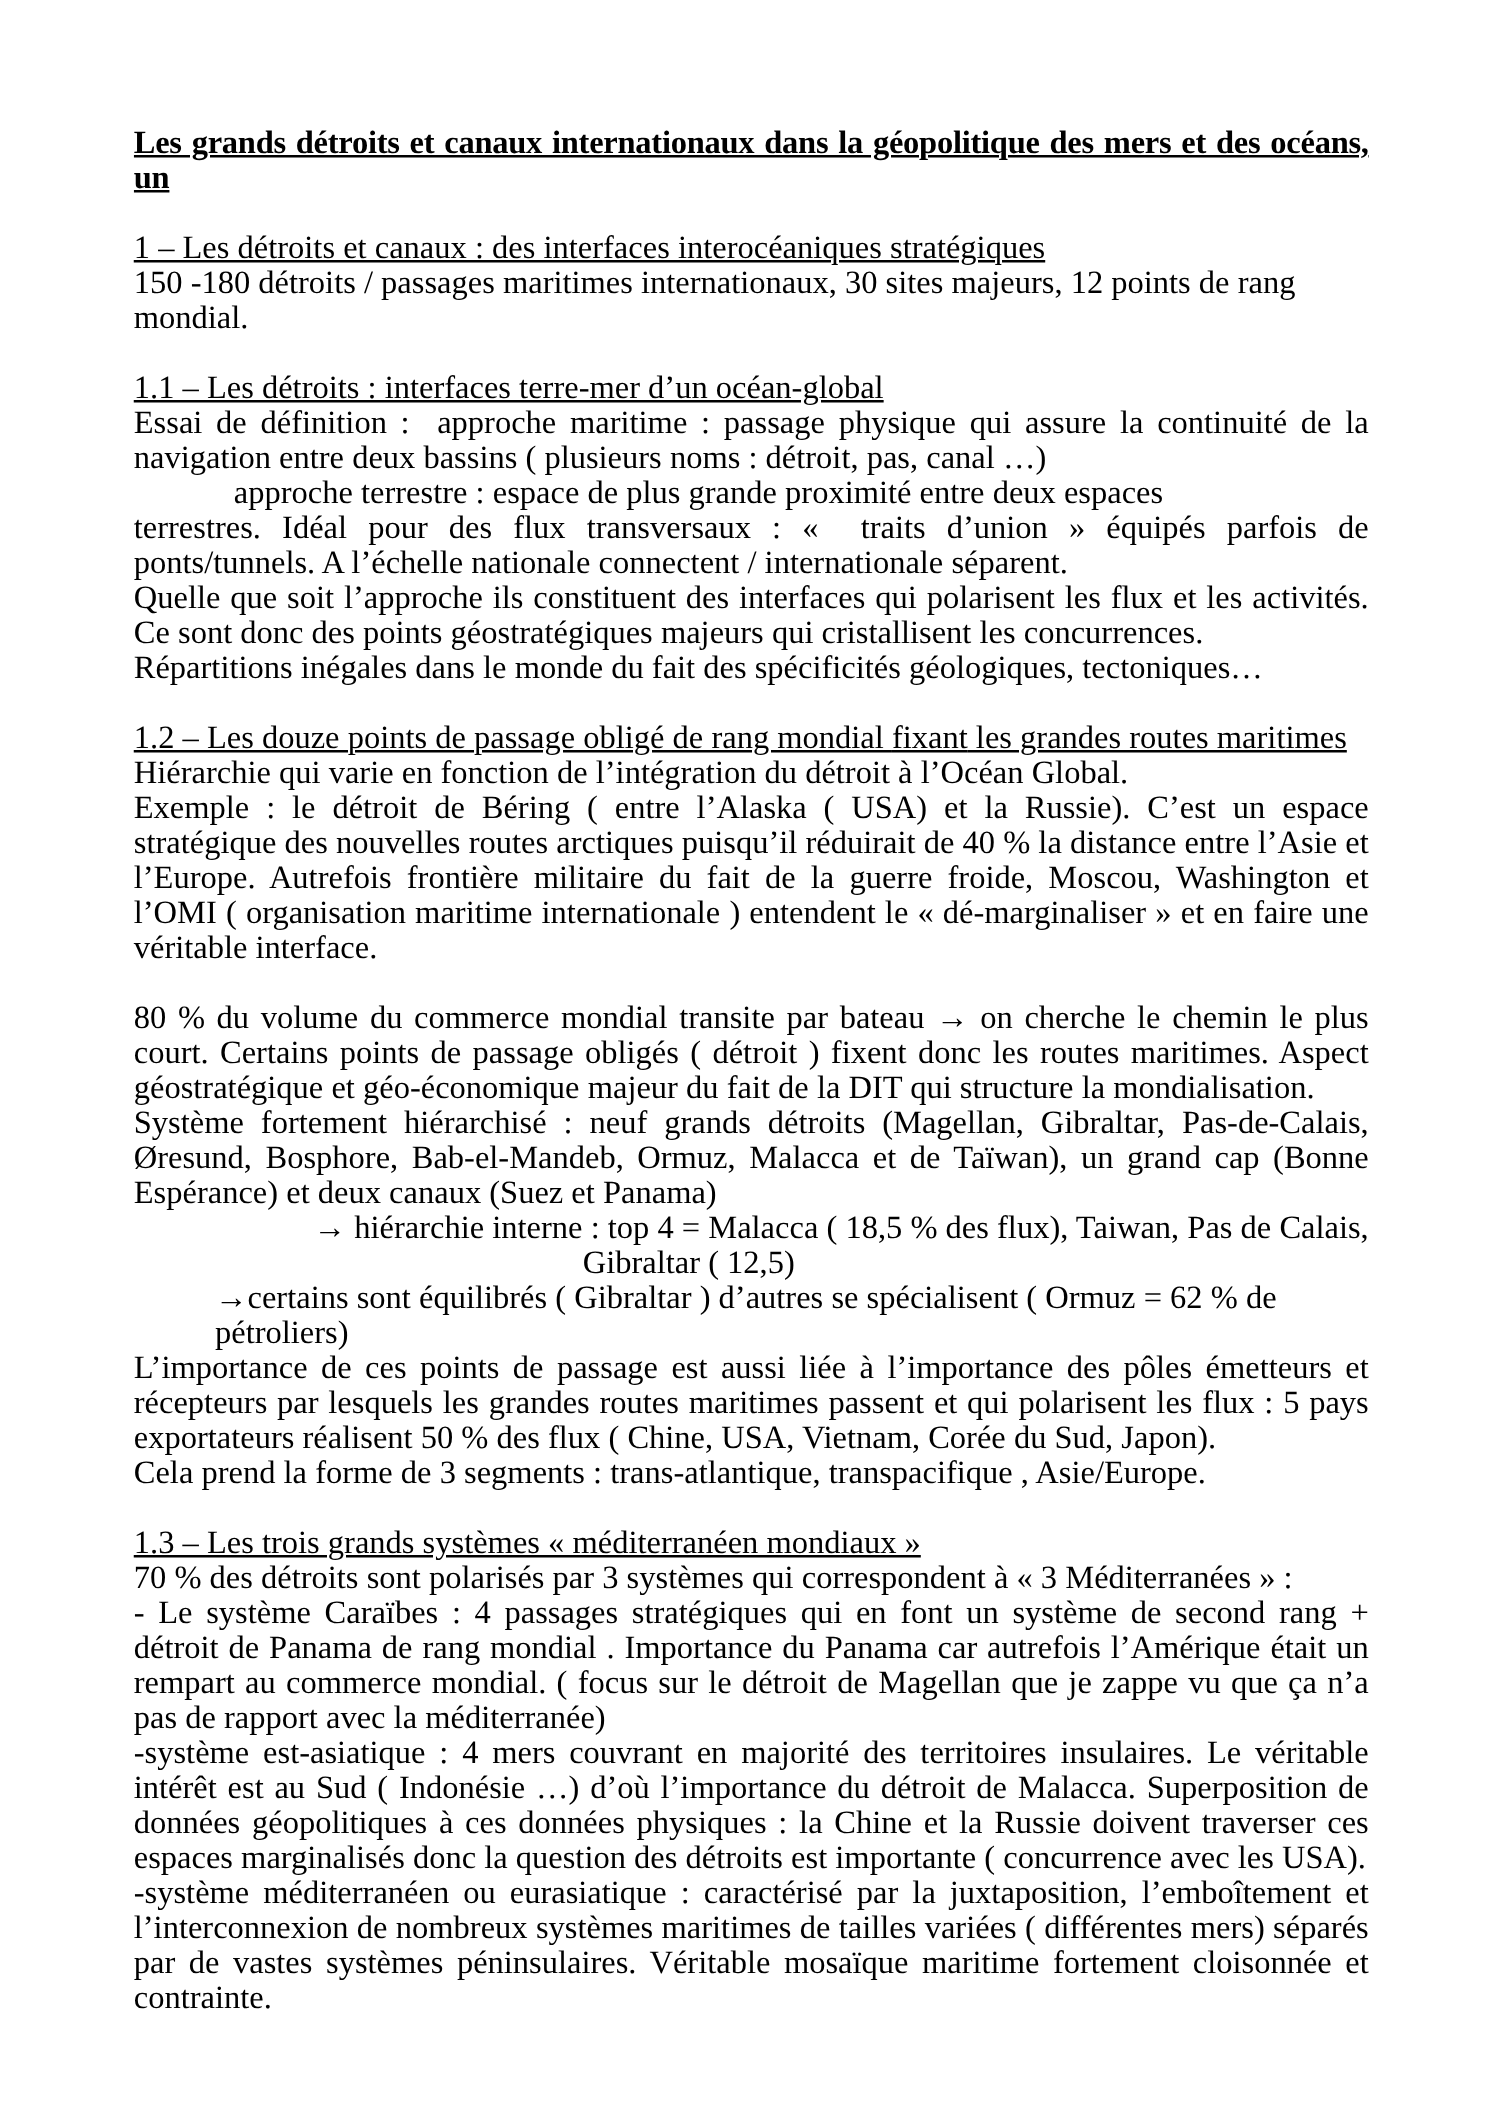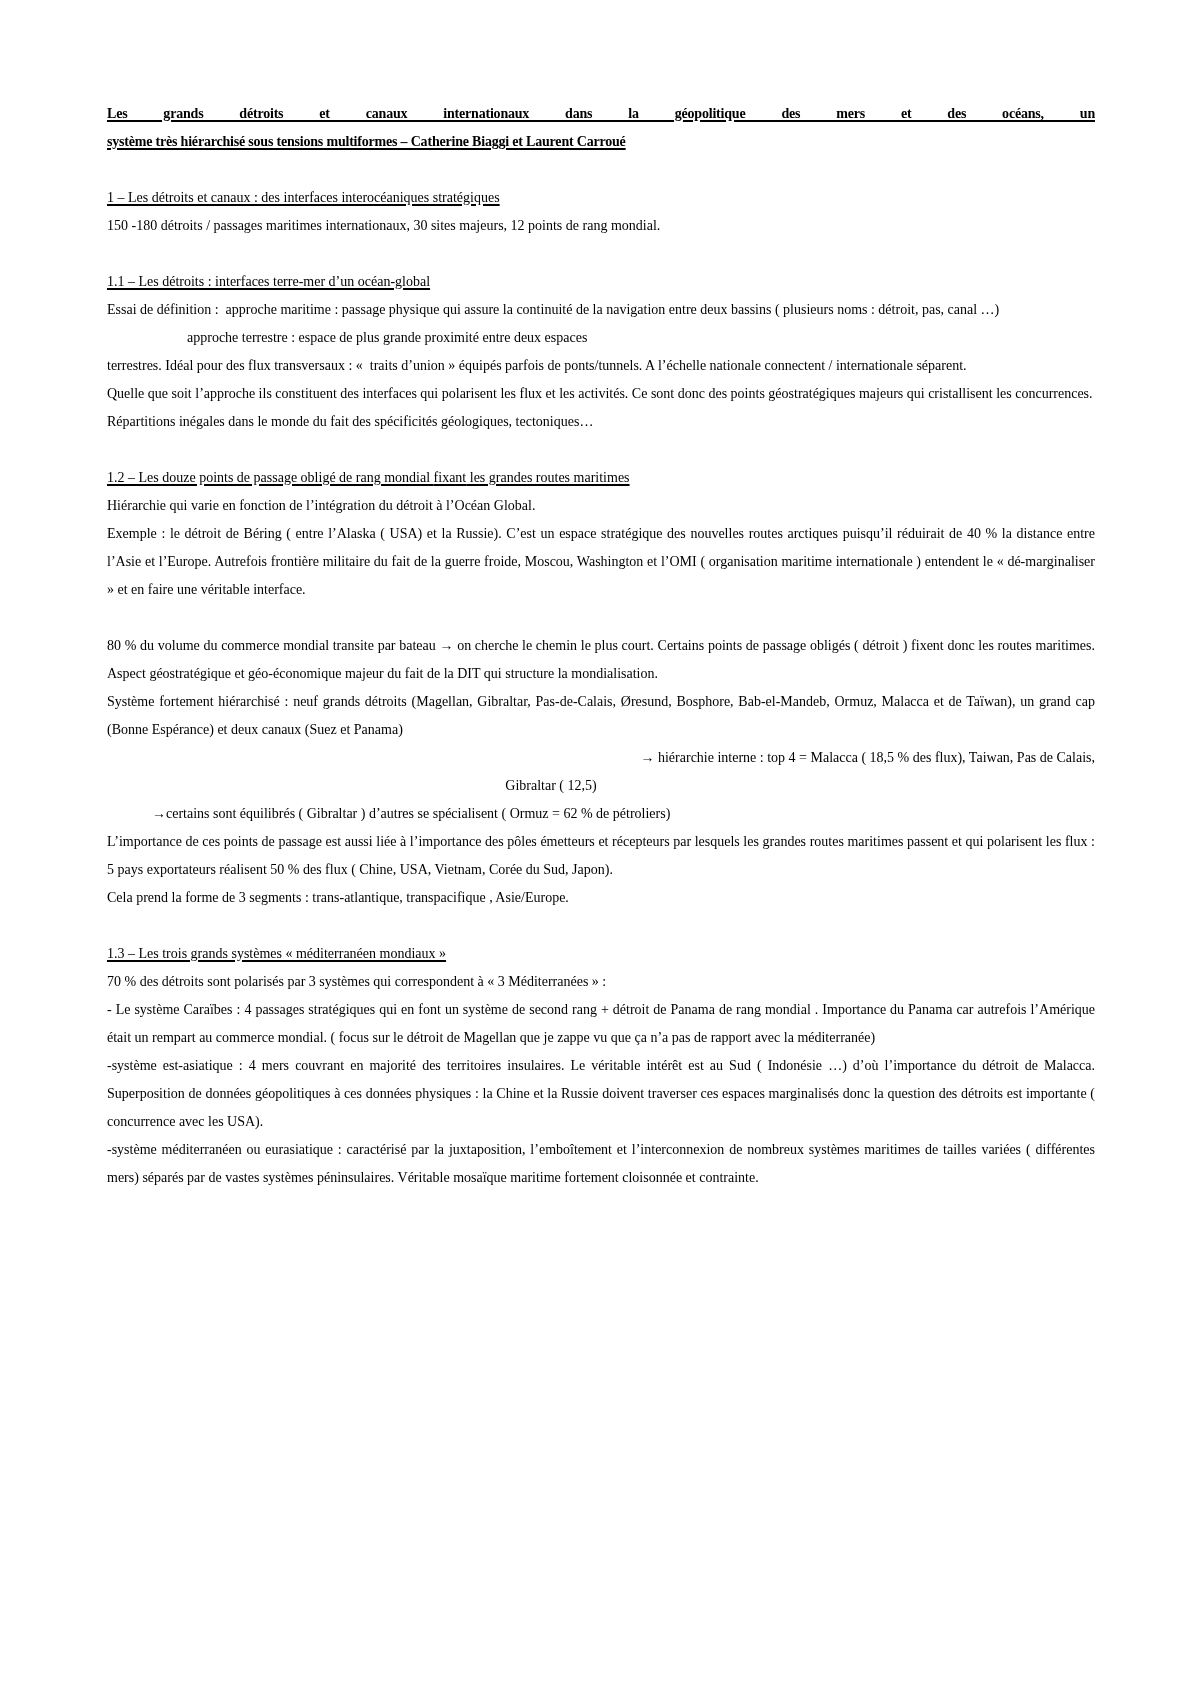--- a/index.html
+++ b/index.html
@@ -13,21 +13,21 @@
     overflow: hidden;
   }
   .page {
     box-sizing: border-box;
     width: 1200px;
     height: 1696px;
     padding: 100px 105px 0 107px;
     background: #ffffff;
     color: #000000;
     font-family: "Liberation Serif", "DejaVu Serif", serif;
-    font-size: 14px;
+    font-size: 26px;
     line-height: 28px;
   }
   p {
     margin: 0;
     text-align: justify;
   }
   .nj { text-align: left; }
   .b  { font-weight: normal; }
   .u  {
     text-decoration: underline;
@@ -42,30 +42,29 @@
     text-decoration-thickness: 2px;
     overflow: hidden;
   }
   .stretch {
     text-align: justify;
     text-align-last: justify;
   }
   .sp { height: 28px; }
   .indent-terrestre { margin-left: 80px; text-align: left; }
   .indent-arrow-a   { margin-left: 73px;  text-align: right; }
-  .indent-arrow-b   { margin-left: 45px;  text-align: left; }
+  .indent-arrow-b   { margin-left: 65px;  text-align: left; }
   .center-line      { text-align: center; margin-right: 100px; }
 </style>
 </head>
 <body>
 
 <div class="page">
 
   <p class="title-line stretch">Les grands détroits et canaux internationaux dans la géopolitique des mers et des océans, un</p>
-  <p class="title-line nj">système très hiérarchisé sous tensions multiformes – Catherine Biaggi et Laurent Carroué</p>
 
   <div class="sp"></div>
 
   <p class="b u nj">1 – Les détroits et canaux : des interfaces interocéaniques stratégiques</p>
   <p class="nj">150 -180 détroits / passages maritimes internationaux, 30 sites majeurs, 12 points de rang mondial.</p>
 
   <div class="sp"></div>
 
   <p class="u nj">1.1 – Les détroits : interfaces terre-mer d’un océan-global</p>
   <p>Essai de définition :&nbsp; approche maritime : passage physique qui assure la continuité de la navigation entre deux bassins ( plusieurs noms : détroit, pas, canal …)</p>

